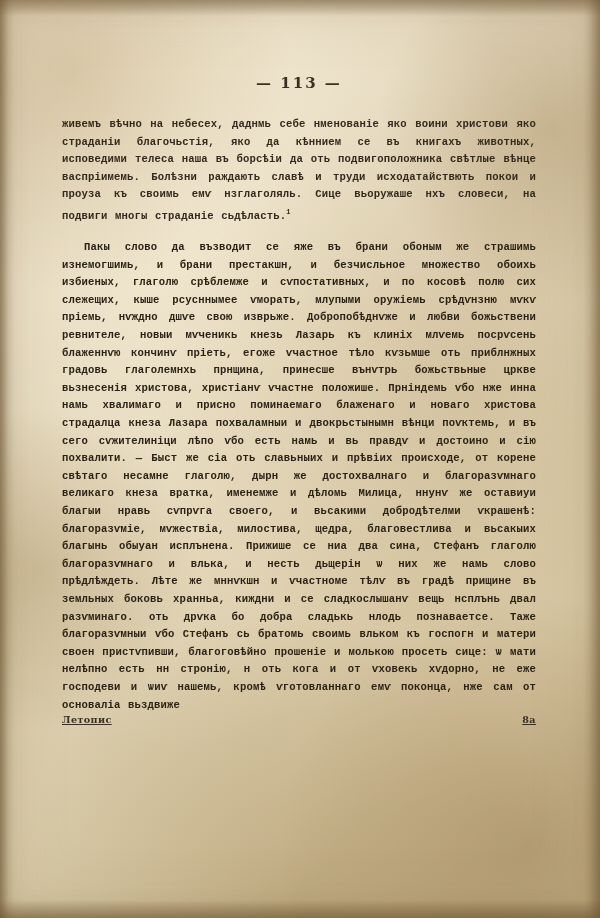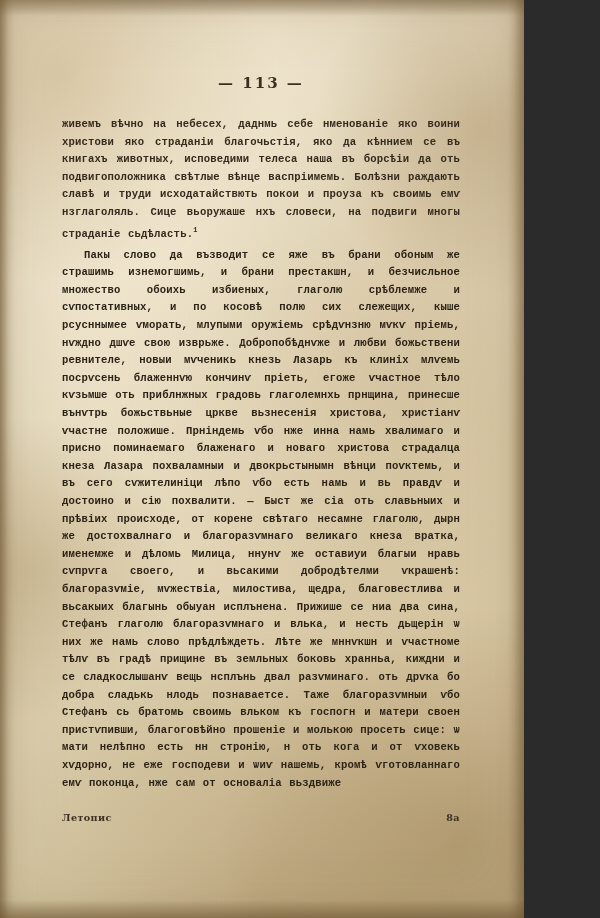--- a/index.html
+++ b/index.html
@@ -9,21 +9,21 @@
   }
   body {
     width: 600px;
     height: 918px;
     overflow: hidden;
     font-family: "DejaVu Serif", serif;
   }
 
   #page {
     position: relative;
-    width: 524px;
+    width: 600px;
     height: 918px;
     background:
       radial-gradient(ellipse at 30% 20%, rgba(255,248,228,0.55) 0%, rgba(255,248,228,0) 55%),
       radial-gradient(ellipse at 80% 75%, rgba(214,190,150,0.35) 0%, rgba(214,190,150,0) 60%),
       linear-gradient(155deg, #e8ddc4 0%, #e3d7bc 25%, #ddd0b0 55%, #d6c8a4 80%, #cdbd96 100%);
     box-sizing: border-box;
     overflow: hidden;
   }
 
   
@@ -109,21 +109,21 @@
     letter-spacing: 0.15px;
     word-spacing: 1px;
     font-weight: 600;
   }
 
   .para {
     margin: 0 0 0 0;
     text-align: justify;
   }
   .para + .para {
-    margin-top: 4px;
+    margin-top: 14px;
   }
   .para.indent {
     text-indent: 22px;
   }
 
   .sup-marker {
     font-size: 7px;
     vertical-align: super;
     font-weight: 700;
   }
@@ -145,29 +145,29 @@
     margin-right: 4px;
     font-weight: 700;
   }
   .footnote .fn-last {
     display: block;
     text-align: left;
     padding-left: 0;
   }
 
   .page-footer {
-    margin-top: 20px;
     display: flex;
     justify-content: space-between;
     align-items: flex-start;
     color: #3a2f22;
     font-family: "DejaVu Serif", serif;
     font-size: 9.6px;
     font-weight: 600;
     letter-spacing: 0.4px;
+    text-decoration: underline;
   }
 
   
   .fade-a { color: #342a1d; }
   .fade-b { color: #2c2317; }
 </style>
 </head>
 <body>
 
 <div id="page">

